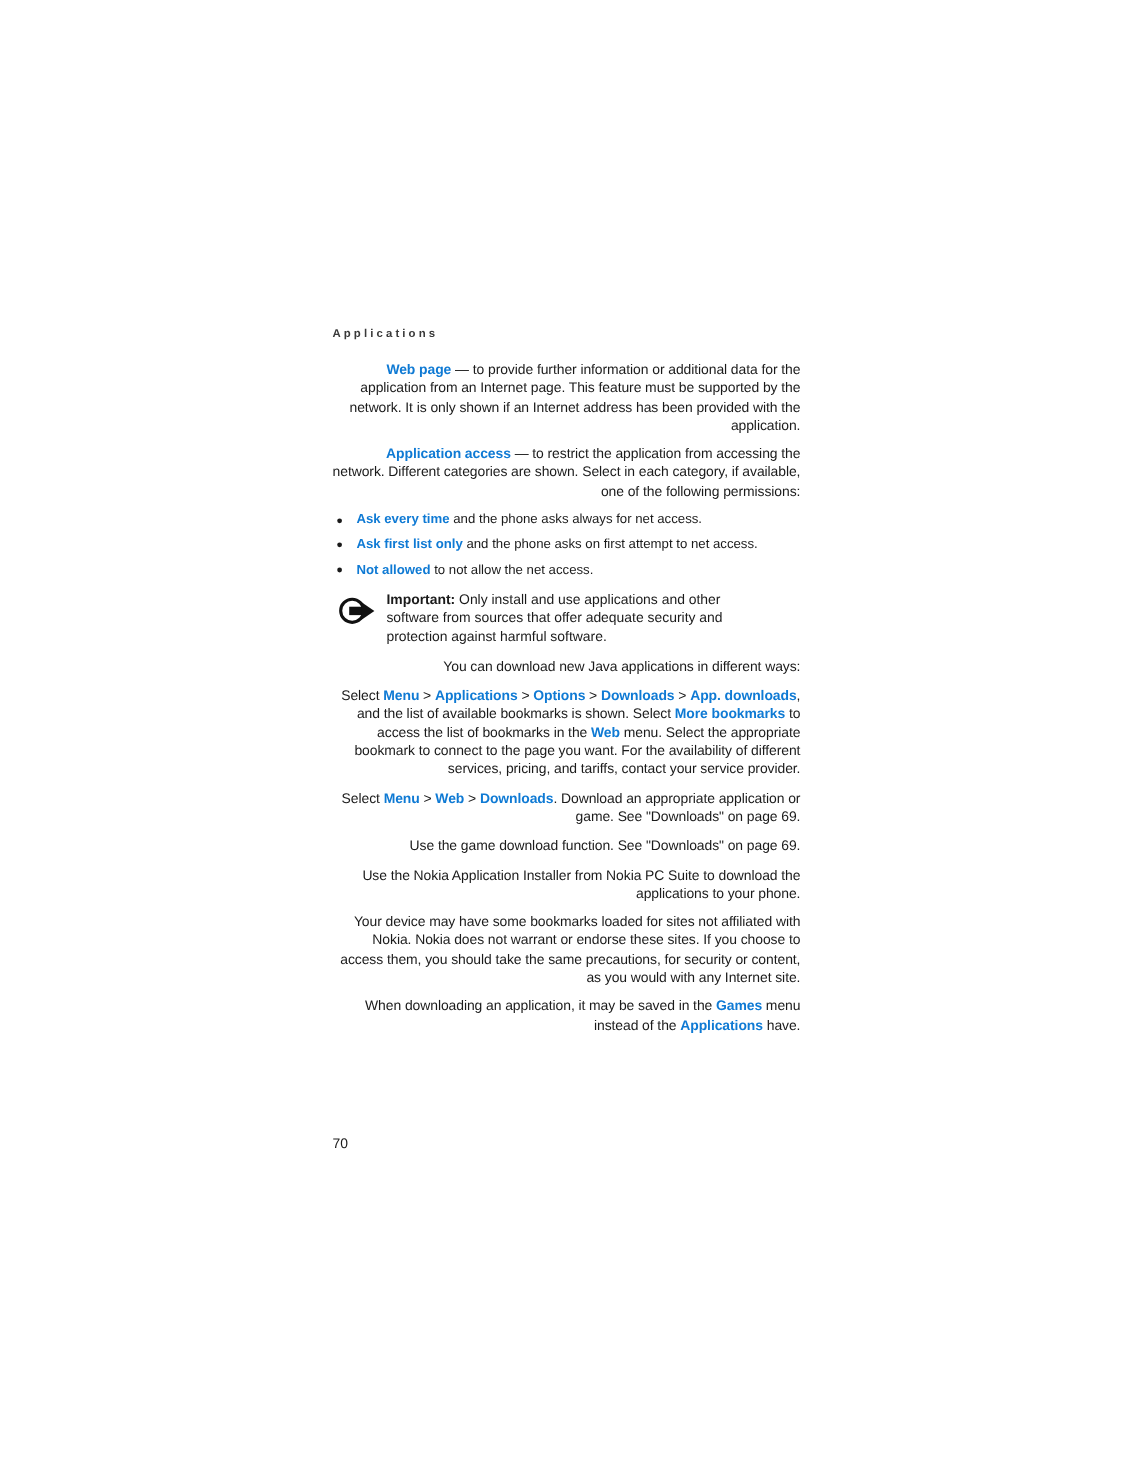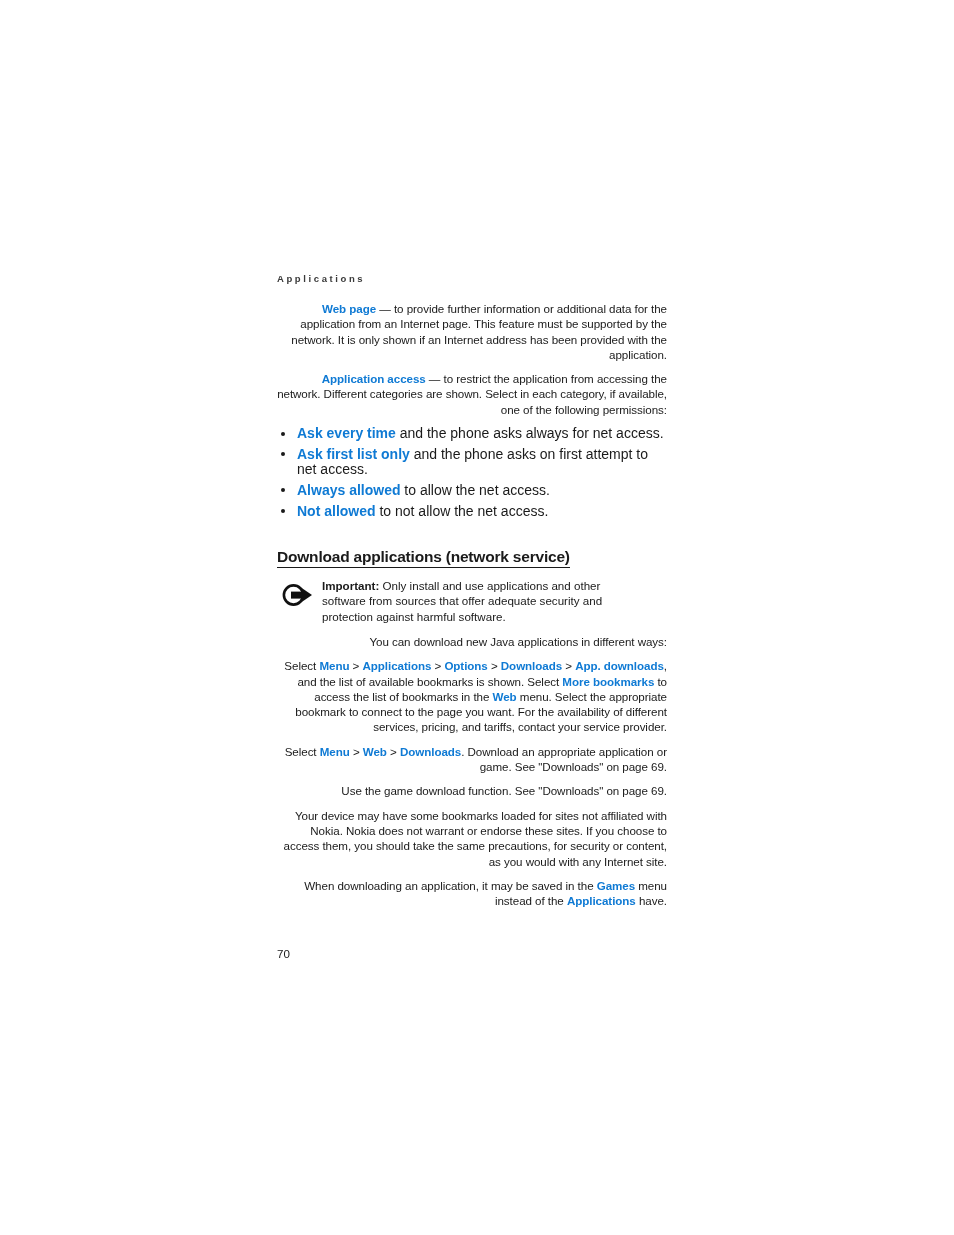--- a/index.html
+++ b/index.html
@@ -60,21 +60,21 @@
   }
 
   
   ul.bullets {
     list-style: none;
     margin: 7px 0 9px 0;
     padding: 0;
   }
   ul.bullets li {
     position: relative;
-    font-size: 14px;
+    font-size: 11px;
     line-height: 15.3px;
     color: #1a1a1a;
     padding-left: 20px;
     margin-bottom: 5.5px;
   }
   ul.bullets li:last-child { margin-bottom: 0; }
   ul.bullets li .dot {
     position: absolute;
     left: 4px;
     top: 5.5px;
@@ -140,27 +140,23 @@
 
     <div class="running-header">Applications</div>
 
     <p class="body"><span class="lnk">Web page</span><span> — </span><span>to provide further information or additional data for the application from an Internet page. This feature must be supported by the network. It is only shown if an Internet address has been provided with the application.</span></p>
 
     <p class="body"><span class="lnk">Application access</span><span> — </span><span>to restrict the application from accessing the network. Different categories are shown. Select in each category, if available, one of the following permissions:</span></p>
 
     <ul class="bullets">
       <li><span class="dot"></span><span class="lnk">Ask every time</span><span> and the phone asks always for net access.</span></li>
       <li><span class="dot"></span><span class="lnk">Ask first list only</span><span> and the phone asks on first attempt to net access.</span></li>
-      <li><span class="dot"></span><span class="lnk">Always allowed</span><span> to allow the net access.</span></li>
       <li><span class="dot"></span><span class="lnk">Not allowed</span><span> to not allow the net access.</span></li>
     </ul>
 
-    <div class="heading-wrap">
-      <h2 class="section-heading">Download applications (network service)</h2>
-    </div>
 
     <div class="note">
       <span class="note-icon">
         <svg width="34" height="30" viewBox="0 0 34 30" xmlns="http://www.w3.org/2000/svg">
           <circle cx="13.5" cy="15" r="9.6" fill="none" stroke="#111111" stroke-width="2.6"></circle>
           <rect x="11" y="11.6" width="13.5" height="7" fill="#111111"></rect>
           <polygon points="21,7.6 32,15.1 21,22.6" fill="#111111"></polygon>
         </svg>
       </span>
       <p class="note-text"><b>Important:</b><span> Only install and use applications and other software from sources that offer adequate security and protection against harmful software.</span></p>
@@ -168,20 +164,21 @@
 
 
     <p class="body">You can download new Java applications in different ways:</p>
 
     <p class="body"><span>Select </span><span class="lnk">Menu</span><span class="gt"> &gt; </span><span class="lnk">Applications</span><span class="gt"> &gt; </span><span class="lnk">Options</span><span class="gt"> &gt; </span><span class="lnk">Downloads</span><span class="gt"> &gt; </span><span class="lnk">App. downloads</span><span>, and the list of available bookmarks is shown. Select </span><span class="lnk">More bookmarks</span><span> to access the list of bookmarks in the </span><span class="lnk">Web</span><span> menu. Select the appropriate bookmark to connect to the page you want. For the availability of different services, pricing, and tariffs, contact your service provider.</span></p>
 
     <p class="body"><span>Select </span><span class="lnk">Menu</span><span class="gt"> &gt; </span><span class="lnk">Web</span><span class="gt"> &gt; </span><span class="lnk">Downloads</span><span>. Download an appropriate application or game. See "Downloads" on page 69.</span></p>
 
     <p class="body">Use the game download function. See "Downloads" on page 69.</p>
 
+    <p class="body">Use the Nokia Application Installer from Nokia PC Suite to download the applications to your phone.</p>
 
     <p class="body">Your device may have some bookmarks loaded for sites not affiliated with Nokia. Nokia does not warrant or endorse these sites. If you choose to access them, you should take the same precautions, for security or content, as you would with any Internet site.</p>
 
     <p class="body"><span>When downloading an application, it may be saved in the </span><span class="lnk">Games</span><span> menu instead of the </span><span class="lnk">Applications</span><span> have.</span></p>
 
   </div>
 
   <div class="page-number">70</div>
 
 </div>

